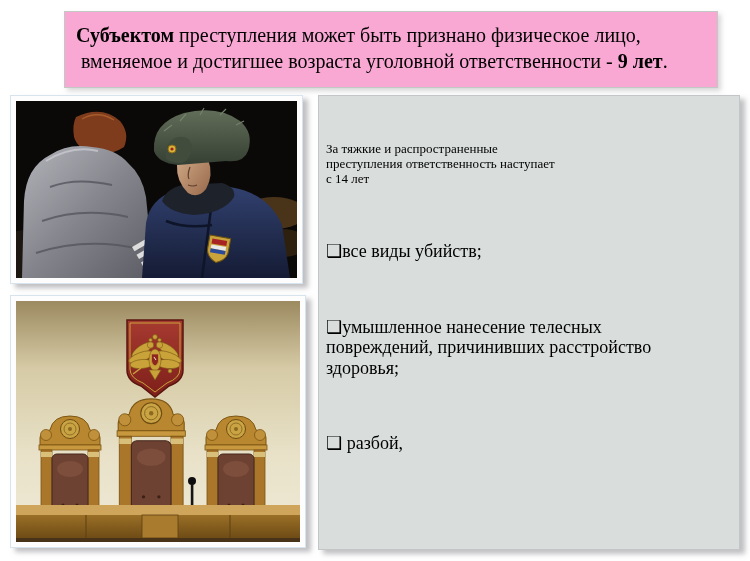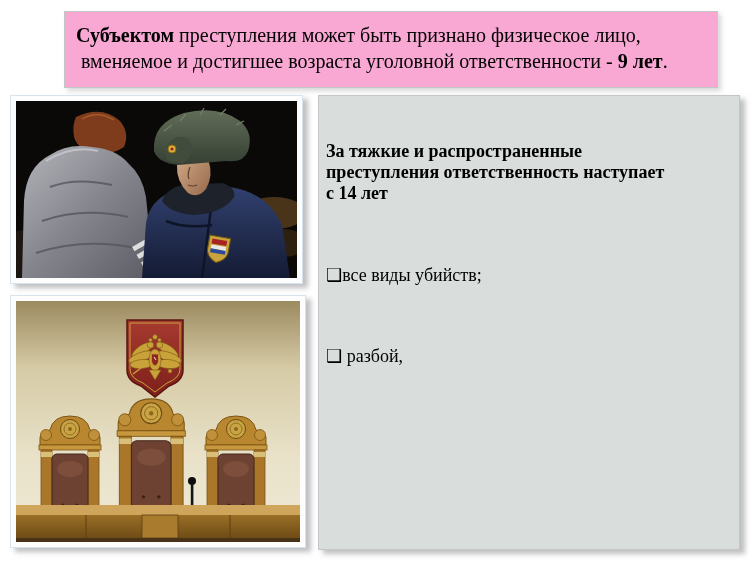--- a/index.html
+++ b/index.html
@@ -24,22 +24,22 @@
   .photo-top{left:10px;top:95px;width:293px;height:189px;}
   .photo-bottom{left:10px;top:295px;width:296px;height:253px;}
 
   .right-panel{
     position:absolute;left:318px;top:95px;width:422px;height:455px;box-sizing:border-box;
     background:#d9dedd;border:1px solid #c2c6c6;
     box-shadow:5px 4px 5px rgba(130,130,135,.5);
     padding:4px 10px 4px 7px;font-size:18px;line-height:1.14;
     white-space:pre-wrap;overflow:hidden;
   }
-  .panel-heading{font-weight:bold;font-size:18px;line-height:1.16;}
-  .bullet-item{margin-top:20px;}
+  .panel-heading{font-weight:normal;font-size:13px;line-height:1.16;}
+  .bullet-item{margin-top:14px;}
 </style>
 </head>
 <body>
 
 <div class="slide">
 
   <div class="header-box"><span class="bold">Субъектом</span><span> преступления может быть признано физическое лицо,
  вменяемое и достигшее возраста уголовной ответственности - </span><span class="bold">9 лет</span><span>.</span></div>
 
   <div class="photo photo-top">
@@ -179,20 +179,23 @@
         <rect x="0" y="237" width="284" height="4" fill="#483318"></rect>
       </g>
     </svg>
   </div>
 
   <div class="right-panel">
     <div class="panel-heading">За тяжкие и распространенные
 преступления ответственность наступает
 с 14 лет</div>
     <div class="bullet-item"><span>❑</span><span>все виды убийств;</span></div>
+    <div class="bullet-item"><span>❑</span><span>умышленное нанесение телесных
+повреждений, причинивших расстройство
+здоровья;</span></div>
     <div class="bullet-item"><span>❑</span><span> разбой,</span></div>
     
     
     
     
   </div>
 
 </div>
 
 </body></html>

